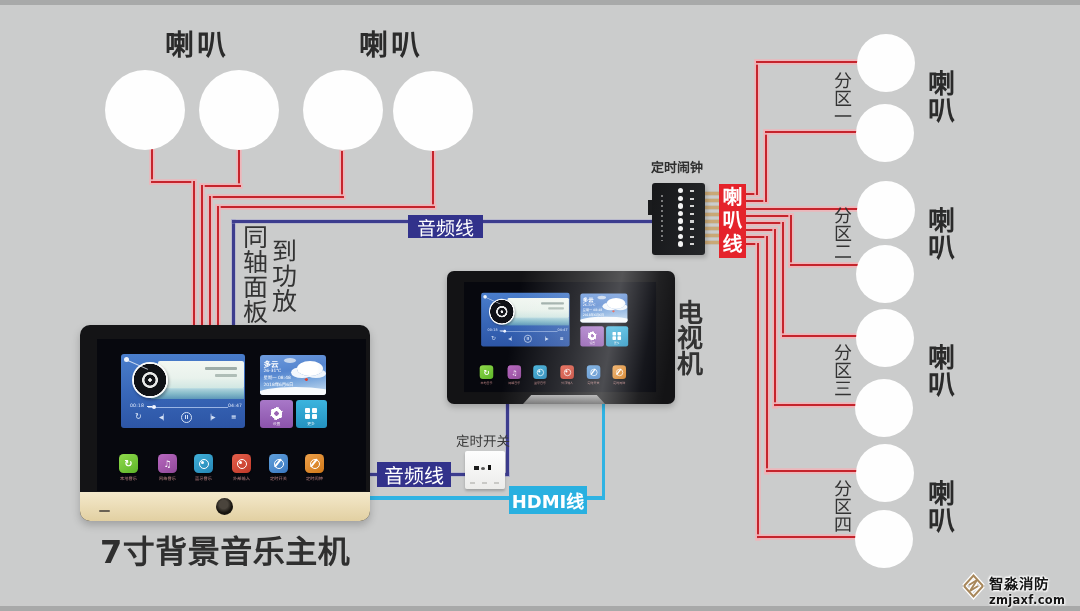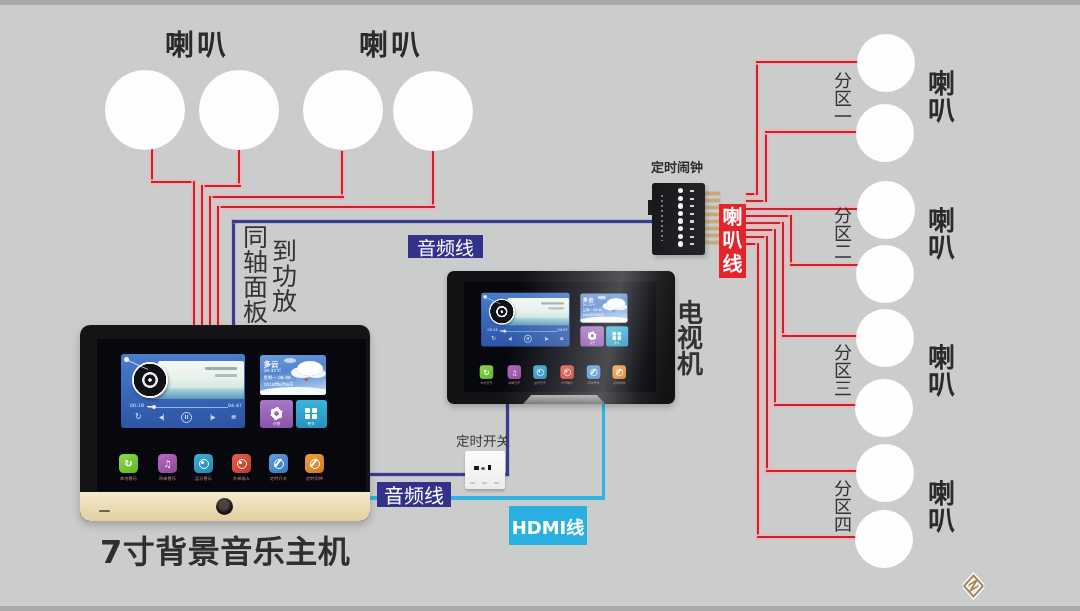--- a/index.html
+++ b/index.html
@@ -11,21 +11,21 @@
   .seg-r{position:absolute;background:#c5242c;box-shadow:0 0 0 1.7px rgba(239,180,184,.95);z-index:1;}
   .seg-b{position:absolute;background:#3c3c8e;box-shadow:0 0 0 .8px rgba(150,150,205,.45);z-index:1;}
   .seg-c{position:absolute;background:#2fb3e3;z-index:1;}
   
   .spk{position:absolute;border-radius:50%;background:#fefefe;z-index:2;}
   
   .t{position:absolute;color:#2e2e2e;line-height:1;white-space:nowrap;z-index:4;}
   .vert{width:1em;line-height:1;word-break:break-all;white-space:normal;text-align:center;}
   
   .cab{position:absolute;display:flex;align-items:center;justify-content:center;
-       color:#fff;z-index:5;margin-top:20px;}
+       color:#fff;z-index:5;}
   .cab.navy{background:#32328b;}
   .cab.cyan{background:#29b0e0;}
   .cab.red{background:#e5232b;word-break:break-all;white-space:normal;text-align:center;line-height:1.18;}
   
   #amp{position:absolute;left:652px;top:183px;width:53px;height:72px;background:linear-gradient(100deg,#17181a,#242629);
        border-radius:3px;z-index:3;box-shadow:2px 3px 4px rgba(0,0,0,.18);}
   #amp .knob{position:absolute;width:5.4px;height:5.4px;border-radius:50%;background:#f2f2f2;left:26px;}
   #amp .term{position:absolute;width:4px;height:2.2px;background:#e8e8e8;left:38px;opacity:.9;}
   #amp .side{position:absolute;left:9px;top:12px;width:2px;height:46px;
        background:repeating-linear-gradient(#bbb 0 2px,transparent 2px 5px);opacity:.6;}
@@ -234,21 +234,21 @@
 <div class="tan" style="left:705px;top:199.3px;width:15px;"></div>
 <div class="tan" style="left:705px;top:206.3px;width:15px;"></div>
 <div class="tan" style="left:705px;top:213.3px;width:15px;"></div>
 <div class="tan" style="left:705px;top:220.3px;width:15px;"></div>
 <div class="tan" style="left:705px;top:227.3px;width:15px;"></div>
 <div class="tan" style="left:705px;top:234.3px;width:15px;"></div>
 <div class="tan" style="left:705px;top:241.3px;width:15px;"></div>
 
 <div class="cab navy" style="left:408px;top:215px;width:75px;height:23px;font-size:19px;">音频线</div>
 <div class="cab navy" style="left:377px;top:462px;width:74px;height:25px;font-size:20px;">音频线</div>
-<div class="cab cyan" style="left:509px;top:486px;width:78px;height:39px;font-size:18px;font-weight:600;">HDMI线</div>
+<div class="cab cyan" style="left:509px;top:486px;width:78px;height:28px;font-size:18px;font-weight:600;">HDMI线</div>
 <div class="cab red" style="left:719px;top:184px;width:27px;height:74px;font-size:20px;font-weight:600;">喇叭线</div>
 
 <div id="panel">
   <div class="c1"></div>
   <div class="c2"></div>
   <div class="c3"></div>
   <div class="mk" style="left:5px;"></div>
   <div class="mk" style="left:17px;"></div>
   <div class="mk" style="left:29px;"></div>
 </div>
@@ -412,13 +412,17 @@
       <path d="M3,14 L12.5,3.5 L22,14"></path>
       <path d="M3,14 L12.5,24.5 L22,14"></path>
       <path d="M8,13 L16,8 L9,19 L17,14"></path>
     </g>
     <g fill="none" stroke="#a8885c" stroke-width="2" stroke-linejoin="miter">
       <path d="M3,14 L12.5,3.5 L22,14"></path>
       <path d="M3,14 L12.5,24.5 L22,14"></path>
       <path d="M8,13 L16,8 L9,19 L17,14"></path>
     </g>
   </svg>
+  <div class="wmtxt">
+    <div class="brand">智淼消防</div>
+    <div class="site">zmjaxf.com</div>
+  </div>
 </div>
 
 </body></html>

